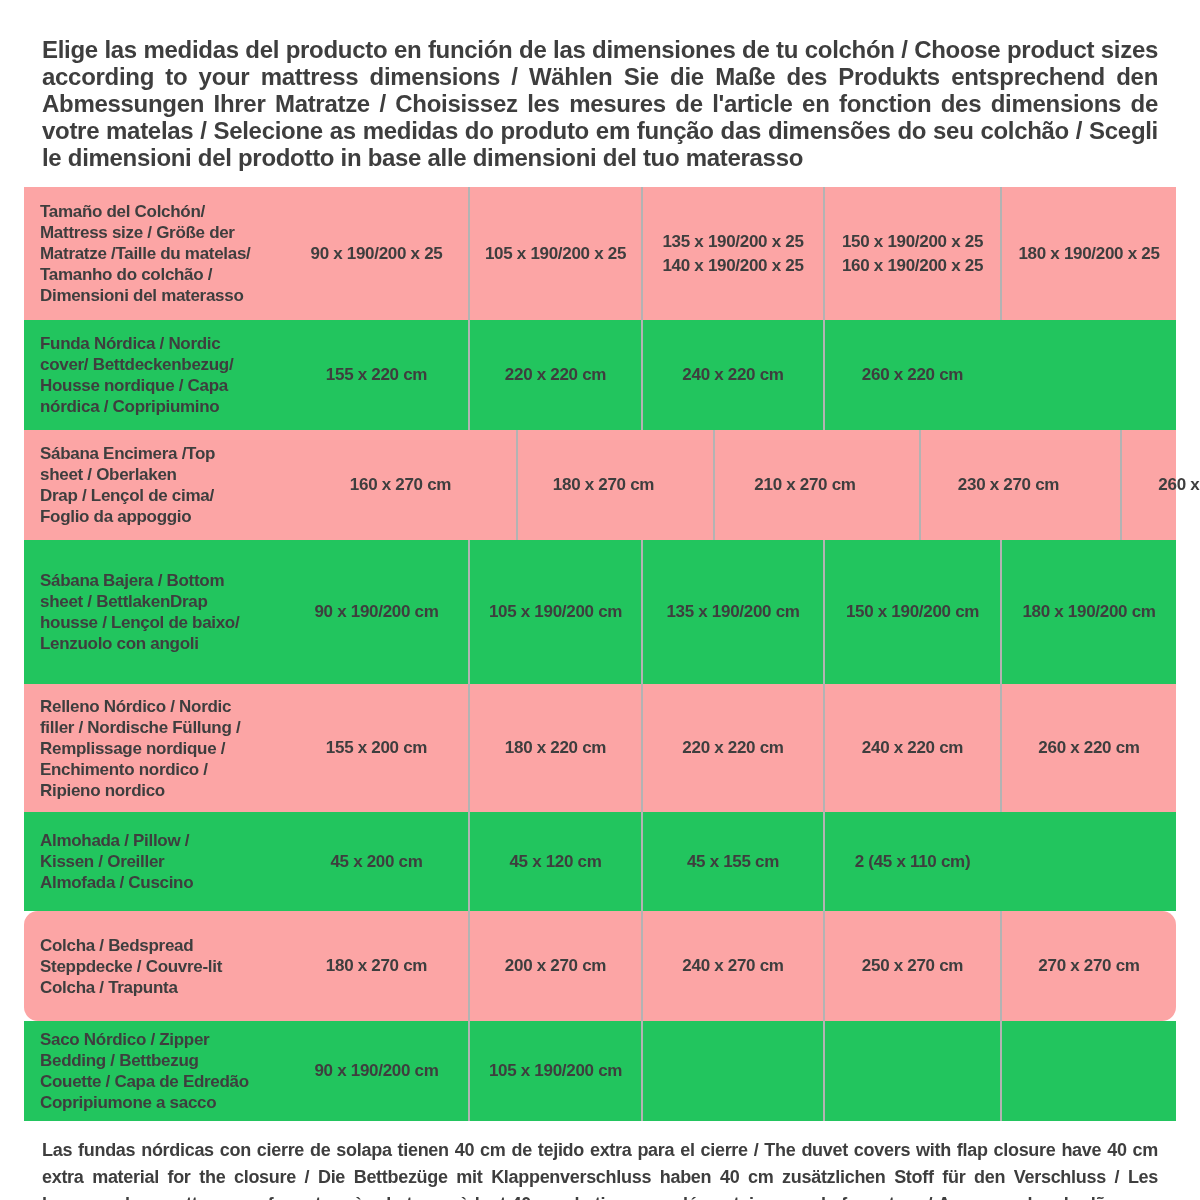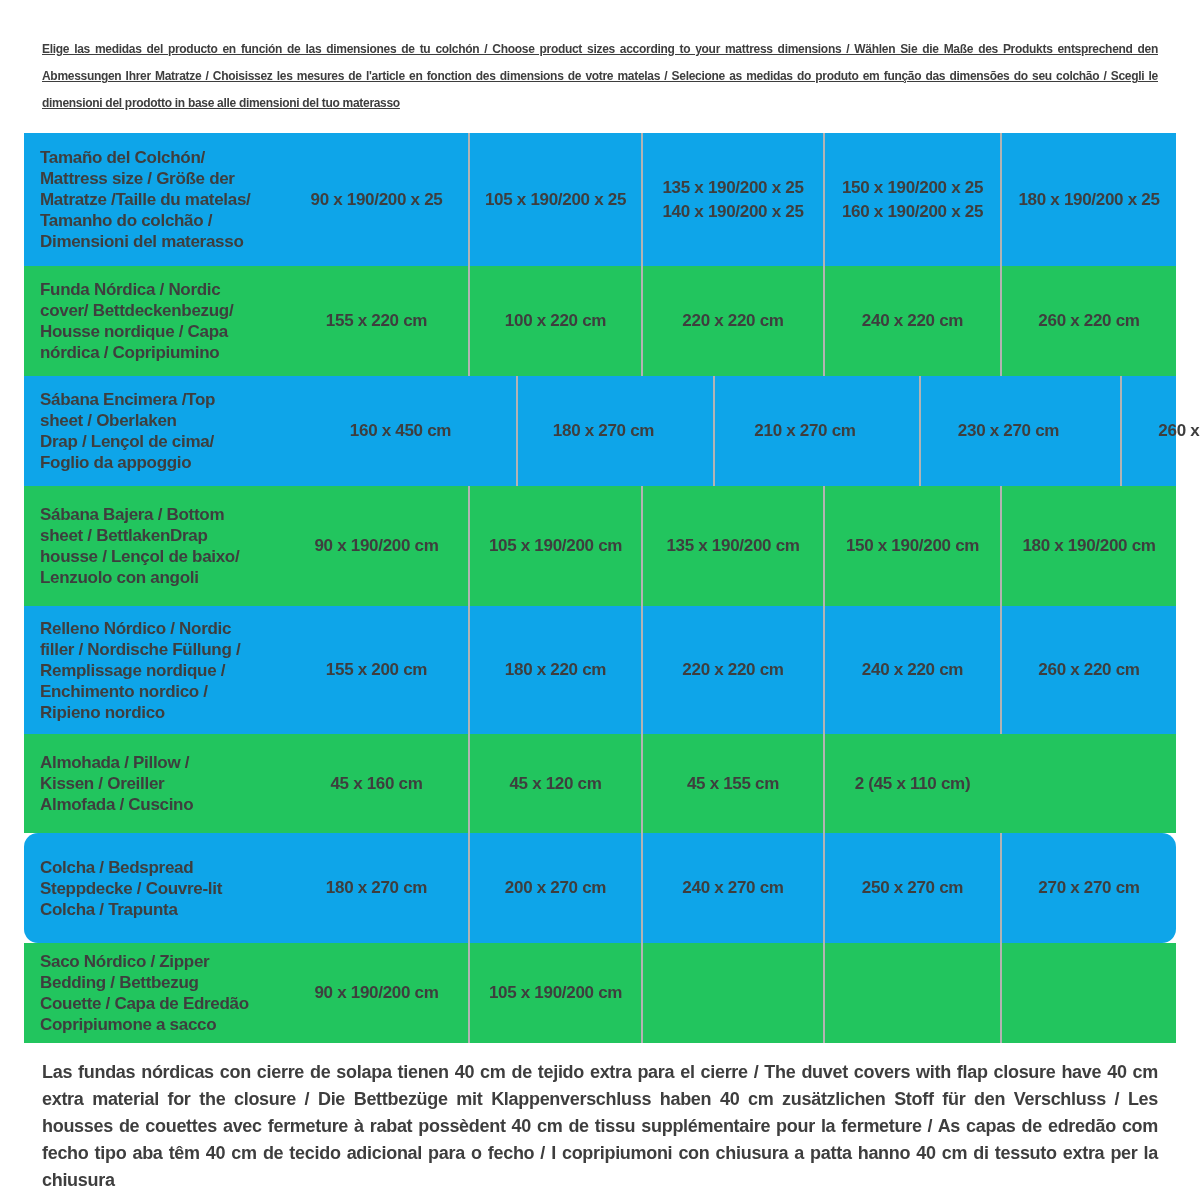--- a/index.html
+++ b/index.html
@@ -10,41 +10,40 @@
   body {
     width: 1200px;
     height: 1200px;
     overflow: hidden;
     font-family: "Liberation Sans", sans-serif;
     color: #3e3e3e;
     -webkit-font-smoothing: antialiased;
   }
   .intro {
     margin: 36px 42px 16px 42px;
-    font-size: 12px;
+    font-size: 24px;
     font-weight: bold;
     line-height: 27px;
     letter-spacing: -0.3px;
     text-align: justify;
-    text-decoration: underline;
   }
   .size-table {
     margin: 10px 24px 0 24px;
     width: 1152px;
   }
   .trow {
     display: grid;
     grid-template-columns: 261px 183px 173px 182px 177px 176px;
   }
-  .trow.shade { background: #0ea5e9; }
+  .trow.shade { background: #fca5a5; }
   .trow.plain { background: #22c55e; }
   .trow:nth-child(1) { height: 133px; }
   .trow:nth-child(2) { height: 110px; }
   .trow:nth-child(3) { height: 110px; gap: 24px; }
-  .trow:nth-child(4) { height: 120px; }
+  .trow:nth-child(4) { height: 144px; }
   .trow:nth-child(5) { height: 128px; }
   .trow:nth-child(6) { height: 99px; }
   .trow:nth-child(7) { height: 110px; border-radius: 14px; }
   .trow:nth-child(8) { height: 100px; }
   .cell {
     display: flex;
     align-items: center;
     font-weight: bold;
     font-size: 17px;
     letter-spacing: -0.3px;
@@ -95,32 +94,31 @@
 160 x 190/200 x 25</div>
     <div class="cell val">180 x 190/200 x 25</div>
   </div>
 
   <div class="trow plain">
     <div class="cell label">Funda Nórdica / Nordic
 cover/ Bettdeckenbezug/
 Housse nordique / Capa
 nórdica / Copripiumino</div>
     <div class="cell val">155 x 220 cm</div>
-    <div class="cell val">100 x 220 cm</div>
     <div class="cell val">220 x 220 cm</div>
     <div class="cell val">240 x 220 cm</div>
     <div class="cell val">260 x 220 cm</div>
   </div>
 
   <div class="trow shade">
     <div class="cell label">Sábana Encimera /Top
 sheet / Oberlaken
 Drap / Lençol de cima/
 Foglio da appoggio</div>
-    <div class="cell val">160 x 450 cm</div>
+    <div class="cell val">160 x 270 cm</div>
     <div class="cell val">180 x 270 cm</div>
     <div class="cell val">210 x 270 cm</div>
     <div class="cell val">230 x 270 cm</div>
     <div class="cell val">260 x 150 cm</div>
   </div>
 
   <div class="trow plain">
     <div class="cell label">Sábana Bajera / Bottom
 sheet / BettlakenDrap
 housse / Lençol de baixo/
@@ -142,21 +140,21 @@
     <div class="cell val">180 x 220 cm</div>
     <div class="cell val">220 x 220 cm</div>
     <div class="cell val">240 x 220 cm</div>
     <div class="cell val">260 x 220 cm</div>
   </div>
 
   <div class="trow plain">
     <div class="cell label">Almohada / Pillow /
 Kissen / Oreiller
 Almofada / Cuscino</div>
-    <div class="cell val">45 x 160 cm</div>
+    <div class="cell val">45 x 200 cm</div>
     <div class="cell val">45 x 120 cm</div>
     <div class="cell val">45 x 155 cm</div>
     <div class="cell val">2 (45 x 110 cm)</div>
   </div>
 
   <div class="trow shade">
     <div class="cell label">Colcha / Bedspread
 Steppdecke / Couvre-lit
 Colcha / Trapunta</div>
     <div class="cell val">180 x 270 cm</div>

